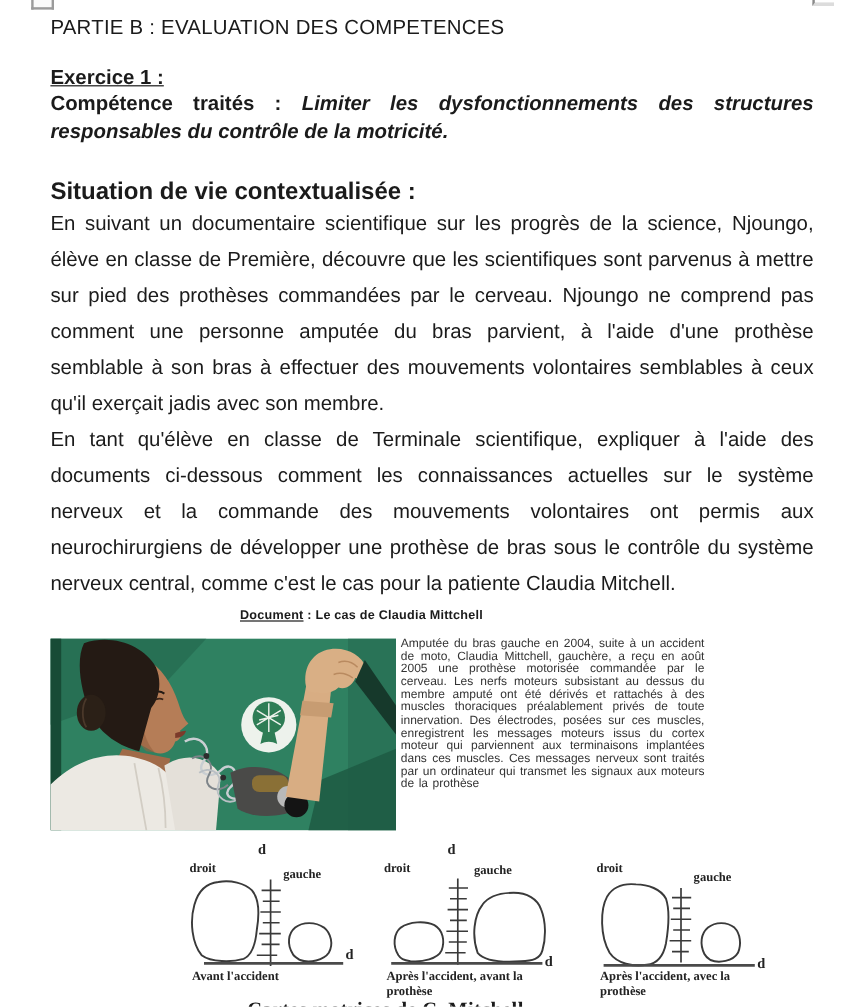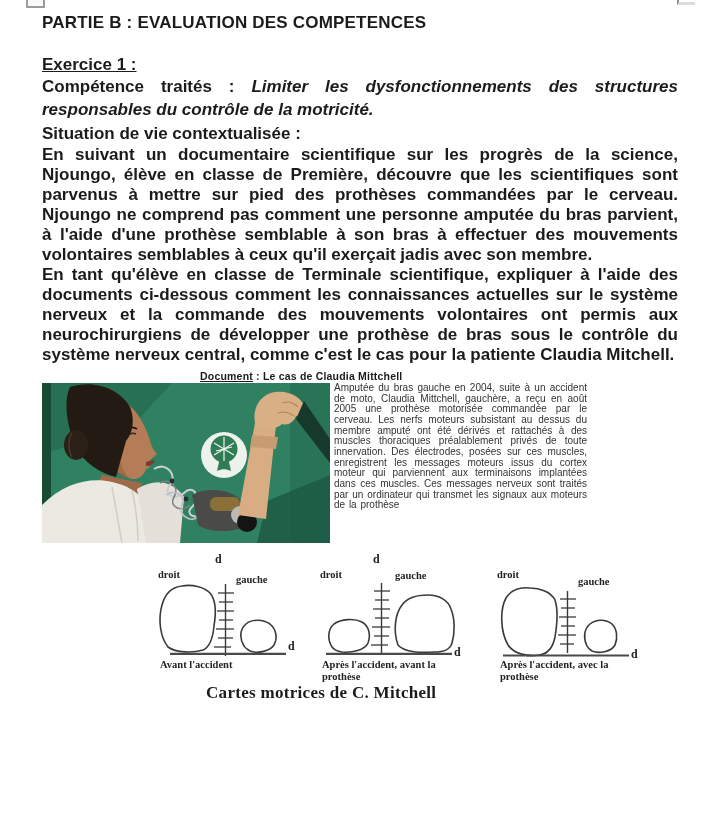--- a/index.html
+++ b/index.html
@@ -14,29 +14,29 @@
   
   .frag-left {
     position:absolute; top:0; left:26px; width:19px; height:8px;
     background:#fafafa; border:2px solid #9b9b9b; border-top:none;
   }
   .frag-right {
     position:absolute; top:0; left:677px; width:18px; height:5px;
     background:#ffffff; border-left:2px solid #8a8a8a; border-bottom:3px solid #dcdcdc;
   }
   .content { padding:13px 42px 0 42px; }
-  .page-title { font-size:17px; font-weight:bold; letter-spacing:.2px; }
+  .page-title { font-size:17px; font-weight:normal; letter-spacing:.2px; }
   .exercice { margin-top:22px; font-size:17px; font-weight:bold; }
   .exercice span { text-decoration:underline; }
   .competence { font-size:17px; line-height:23px; text-align:justify; }
   .competence .lbl { font-weight:bold; }
   .competence .it { font-weight:bold; font-style:italic; }
-  .situation-heading { margin-top:1px; font-size:17px; font-weight:bold; line-height:23px; }
-  .para { font-size:17px; line-height:20px; text-align:justify;font-weight:bold; }
-  .doc-heading { margin:5px 0 1px 116px; font-size:10.5px; font-weight:bold; letter-spacing:.2px;padding-left:42px; }
+  .situation-heading { margin-top:28px; font-size:20px; font-weight:bold; line-height:23px; }
+  .para { font-size:17px; line-height:30px; text-align:justify; }
+  .doc-heading { margin:5px 0 13px 116px; font-size:10.5px; font-weight:bold; letter-spacing:.2px;padding-left:42px; }
   .doc-heading .u { text-decoration:underline; }
   .doc-row { display:flex; gap:4px; height:160px; }
   .photo-wrap { width:288px; height:160px; flex:0 0 auto; }
   .doc-text {
     width:253px; font-size:10px; line-height:10.65px; text-align:justify;
     color:#333333; word-spacing:1px;
   }
   .diagrams-svg { display:block; margin-top:8px; }
   .bottom-caption {
     margin-left:206px; display:inline-block;

